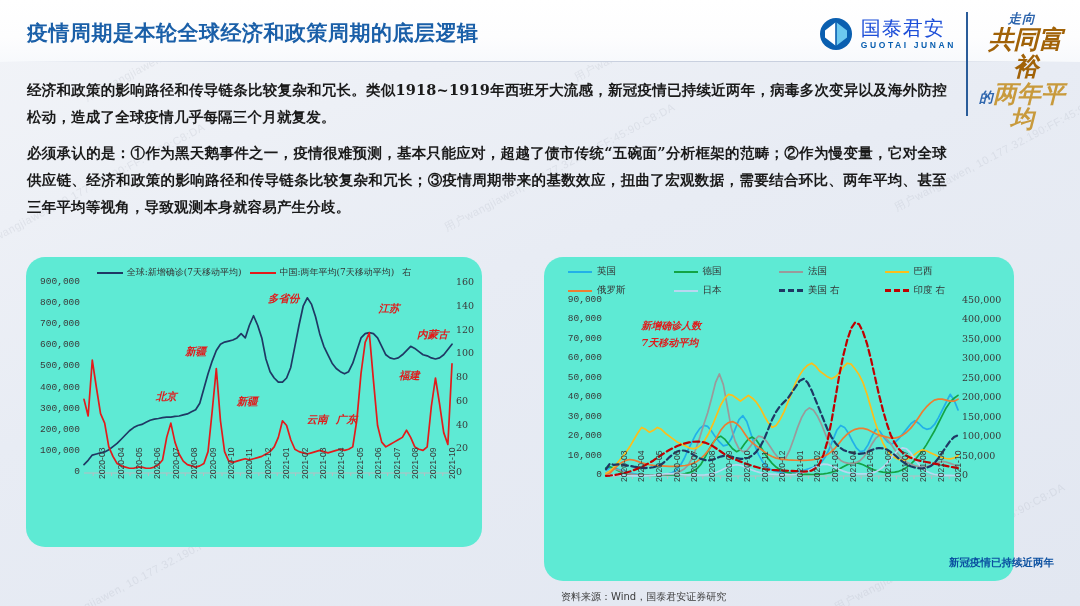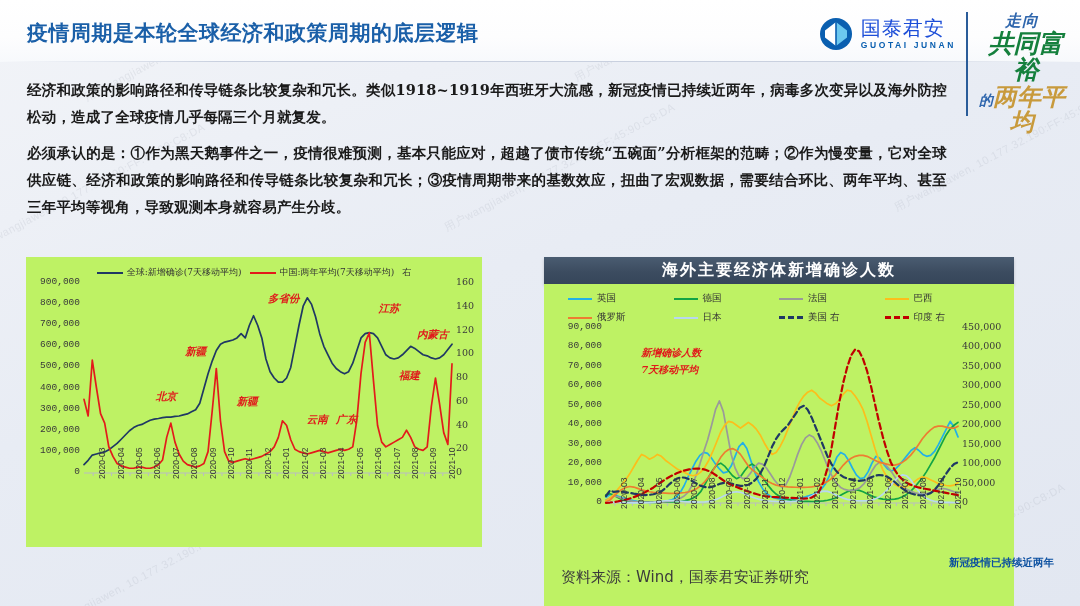--- a/index.html
+++ b/index.html
@@ -46,23 +46,23 @@
   }
   .brand-text-en {
     font-size: 8.5px; font-weight: bold; color: #0a5fb0; letter-spacing: 2.6px;
     margin-top: 3px; line-height: 1;
   }
   .brand-divider {
     position: absolute; right: 112px; top: 12px; width: 2px; height: 104px;
     background: #2a5c99;
   }
   .slogan { position: absolute; right: 8px; top: 12px; width: 100px; text-align: center; }
-  .slogan-1 { font-size: 16px; color: #2f66ad; font-weight: bold; font-style: italic;
+  .slogan-1 { font-size: 13px; color: #2f66ad; font-weight: bold; font-style: italic;
     font-family: "DejaVu Serif","Liberation Serif",serif; letter-spacing: 1px; line-height: 1.1; }
-  .slogan-2 { font-size: 25px; color: #15803d; font-weight: bold; font-style: italic;
+  .slogan-2 { font-size: 25px; color: #a16207; font-weight: bold; font-style: italic;
     font-family: "DejaVu Serif","Liberation Serif",serif; letter-spacing: 0px; line-height: 1.05; margin-top: 1px; margin-left: 8px;}
   .slogan-3 { font-size: 24px; color: #c89a3c; font-weight: bold; font-style: italic;
     font-family: "DejaVu Serif","Liberation Serif",serif; line-height: 1.05; margin-top: 1px; }
   .slogan-3 .small { font-size: 14px; color: #2f66ad; }
 
   
   .para {
     position: absolute; left: 27px; width: 920px;
     font-family: "DejaVu Serif", "Liberation Serif", serif;
     font-weight: bold; color: #1a1a1a; font-size: 14.5px; line-height: 27px;
@@ -73,21 +73,21 @@
 
   
   .panel { position: absolute; }
   .panel-head {
     height: 27px; background: linear-gradient(180deg,#4a5c71 0%, #3c4c60 55%, #36465a 100%);
     color: #ffffff; font-size: 16px; font-weight: bold; letter-spacing: 2px;
     display: flex; align-items: center; justify-content: center;
     font-family: "DejaVu Serif","Liberation Serif",serif;
     box-shadow: 0 2px 3px rgba(0,0,0,.18);
   }
-  .panel-body { background: #bef264; }
+  .panel-body { background: #5eead4; border-radius: 19px; }
 
   #panel-left  { left: 26px;  top: 257px; width: 456px; }
   #panel-right { left: 544px; top: 257px; width: 470px; }
   #panel-left .panel-body  { height: 290px; }
   #panel-right .panel-body { height: 324px; }
 
   .legend { display: flex; align-items: center; justify-content: center; gap: 8px;
     padding-top: 9px; font-size: 9px; color: #333;
     font-family: "DejaVu Serif","Liberation Serif",serif; }
   .legend .lg { display: flex; align-items: center; gap: 4px; white-space: nowrap; }
@@ -108,21 +108,21 @@
     font-family: "Liberation Sans","DejaVu Sans",sans-serif;
     transform-origin: left top; transform: rotate(-90deg); white-space: nowrap; }
 
   .anno { position: absolute; color: #e01b1b; font-size: 10.5px; font-weight: bold;
     font-style: italic; font-family: "DejaVu Serif","Liberation Serif",serif; white-space: nowrap; }
   .anno-red-block { position: absolute; color: #e01b1b; font-size: 10px; font-weight: bold;
     font-style: italic; font-family: "DejaVu Serif","Liberation Serif",serif;
     line-height: 14px; white-space: nowrap; }
 
   
-  .src { position: absolute; left: 561px; top: 568px; font-size: 15px; color: #3b3b3b;
+  .src { position: absolute; left: 561px; top: 590px; font-size: 10px; color: #3b3b3b;
     font-family: "DejaVu Sans","Liberation Sans",sans-serif; }
   .disclaimer { position: absolute; right: 26px; top: 556px; font-size: 10.5px; color: #0a4fa0;
     font-weight: bold; font-family: "DejaVu Sans","Liberation Sans",sans-serif; }
 </style>
 </head>
 <body>
 
 <div class="wm" style="left:70px;  top:30px;">用户wangjiawen, 10.177.32.190:FF:45:90:C8:DA</div>
 <div class="wm" style="left:560px; top:10px;">用户wangjiawen, 10.177.32.190:FF:45:90:C8:DA</div>
 <div class="wm" style="left:-40px; top:180px;">用户wangjiawen, 10.177.32.190:FF:45:90:C8:DA</div>
@@ -199,21 +199,20 @@
           <line x1="380" y1="194" x2="380" y2="197" stroke="#b9bcc2" stroke-width="1"></line>
           <line x1="398.4" y1="194" x2="398.4" y2="197" stroke="#b9bcc2" stroke-width="1"></line>
           <line x1="416.8" y1="194" x2="416.8" y2="197" stroke="#b9bcc2" stroke-width="1"></line>
           <path d="M58.00,185.56 L62.13,181.33 L66.27,176.06 L70.40,175.00 L74.54,173.94 L78.67,172.89 L82.81,170.78 L86.94,167.61 L91.08,164.44 L95.21,160.22 L99.35,156.00 L103.48,151.78 L107.62,148.61 L111.75,146.50 L115.89,145.44 L120.02,143.33 L124.16,141.22 L128.29,140.17 L132.43,139.53 L136.56,138.69 L140.70,138.06 L144.83,138.06 L148.97,137.42 L153.10,137.00 L157.24,135.94 L161.37,134.89 L165.51,132.78 L169.64,130.67 L173.78,124.33 L177.91,109.56 L182.04,94.78 L186.18,82.11 L190.31,71.56 L194.45,65.22 L198.58,63.11 L202.72,62.06 L206.85,61.00 L210.99,58.89 L215.12,54.67 L219.26,58.89 L223.39,46.22 L227.53,36.72 L231.66,46.22 L235.80,58.89 L239.93,80.00 L244.07,92.67 L248.20,99.00 L252.34,103.22 L256.47,103.22 L260.61,99.00 L264.74,88.44 L268.88,67.33 L273.01,46.22 L277.15,27.22 L281.28,18.78 L285.42,25.11 L289.55,37.78 L293.69,54.67 L297.82,67.33 L301.96,75.78 L306.09,84.22 L310.22,89.50 L314.36,92.67 L318.49,94.78 L322.63,92.67 L326.76,84.22 L330.90,71.56 L335.03,58.89 L339.17,54.67 L343.30,53.61 L347.44,54.67 L351.57,58.89 L355.71,67.33 L359.84,75.78 L363.98,78.94 L368.11,80.00 L372.25,78.94 L376.38,75.78 L380.52,71.56 L384.65,67.33 L388.79,69.44 L392.92,72.61 L397.06,75.78 L401.19,76.83 L405.33,78.94 L409.46,80.00 L413.60,78.94 L417.73,75.78 L421.87,70.50 L426.00,65.22 " fill="none" stroke="#1f3864" stroke-width="1.7" stroke-linejoin="round" stroke-linecap="round"></path>
           <path d="M58.00,120.38 L62.13,137.00 L66.27,81.19 L70.40,108.50 L74.54,134.63 L78.67,144.13 L82.81,167.88 L86.94,177.38 L91.08,184.50 L95.21,186.88 L99.35,188.06 L103.48,189.25 L107.62,189.25 L111.75,188.06 L115.89,188.06 L120.02,189.25 L124.16,189.25 L128.29,188.06 L132.43,185.69 L136.56,180.94 L140.70,158.38 L144.83,144.13 L148.97,163.13 L153.10,175.00 L157.24,182.13 L161.37,185.69 L165.51,186.88 L169.64,188.06 L173.78,186.88 L177.91,184.50 L182.04,172.63 L186.18,132.25 L190.31,89.50 L194.45,141.75 L198.58,172.63 L202.72,182.13 L206.85,183.31 L210.99,182.13 L215.12,180.94 L219.26,179.75 L223.39,180.94 L227.53,179.75 L231.66,178.56 L235.80,177.38 L239.93,175.00 L244.07,172.63 L248.20,167.88 L252.34,158.38 L256.47,141.75 L260.61,146.50 L264.74,160.75 L268.88,170.25 L273.01,172.63 L277.15,173.81 L281.28,175.00 L285.42,173.81 L289.55,172.63 L293.69,171.44 L297.82,172.63 L301.96,173.81 L306.09,172.63 L310.22,171.44 L314.36,170.25 L318.49,171.44 L322.63,170.25 L326.76,167.88 L330.90,140.56 L335.03,94.25 L339.17,63.38 L343.30,53.88 L347.44,101.38 L351.57,146.50 L355.71,163.13 L359.84,167.88 L363.98,165.50 L368.11,163.13 L372.25,160.75 L376.38,158.38 L380.52,151.25 L384.65,158.38 L388.79,167.88 L392.92,170.25 L397.06,171.44 L401.19,167.88 L405.33,127.50 L409.46,99.00 L413.60,125.13 L417.73,153.63 L421.87,165.50 L426.00,84.75 " fill="none" stroke="#e21b1b" stroke-width="1.7" stroke-linejoin="round" stroke-linecap="round"></path>
         </svg><div class="axis-lab l" style="right: 402px; top: 187px;">0</div><div class="axis-lab l" style="right: 402px; top: 165.889px;">100,000</div><div class="axis-lab l" style="right: 402px; top: 144.778px;">200,000</div><div class="axis-lab l" style="right: 402px; top: 123.667px;">300,000</div><div class="axis-lab l" style="right: 402px; top: 102.556px;">400,000</div><div class="axis-lab l" style="right: 402px; top: 81.4444px;">500,000</div><div class="axis-lab l" style="right: 402px; top: 60.3333px;">600,000</div><div class="axis-lab l" style="right: 402px; top: 39.2222px;">700,000</div><div class="axis-lab l" style="right: 402px; top: 18.1111px;">800,000</div><div class="axis-lab l" style="right: 402px; top: -3px;">900,000</div><div class="axis-lab" style="left: 430px; top: 187px;">0</div><div class="axis-lab" style="left: 430px; top: 163.25px;">20</div><div class="axis-lab" style="left: 430px; top: 139.5px;">40</div><div class="axis-lab" style="left: 430px; top: 115.75px;">60</div><div class="axis-lab" style="left: 430px; top: 92px;">80</div><div class="axis-lab" style="left: 430px; top: 68.25px;">100</div><div class="axis-lab" style="left: 430px; top: 44.5px;">120</div><div class="axis-lab" style="left: 430px; top: 20.75px;">140</div><div class="axis-lab" style="left: 430px; top: -3px;">160</div><div class="xlab" style="left: 71.2px; top: 200px;">2020-03</div><div class="xlab" style="left: 89.6px; top: 200px;">2020-04</div><div class="xlab" style="left: 108px; top: 200px;">2020-05</div><div class="xlab" style="left: 126.4px; top: 200px;">2020-06</div><div class="xlab" style="left: 144.8px; top: 200px;">2020-07</div><div class="xlab" style="left: 163.2px; top: 200px;">2020-08</div><div class="xlab" style="left: 181.6px; top: 200px;">2020-09</div><div class="xlab" style="left: 200px; top: 200px;">2020-10</div><div class="xlab" style="left: 218.4px; top: 200px;">2020-11</div><div class="xlab" style="left: 236.8px; top: 200px;">2020-12</div><div class="xlab" style="left: 255.2px; top: 200px;">2021-01</div><div class="xlab" style="left: 273.6px; top: 200px;">2021-02</div><div class="xlab" style="left: 292px; top: 200px;">2021-03</div><div class="xlab" style="left: 310.4px; top: 200px;">2021-04</div><div class="xlab" style="left: 328.8px; top: 200px;">2021-05</div><div class="xlab" style="left: 347.2px; top: 200px;">2021-06</div><div class="xlab" style="left: 365.6px; top: 200px;">2021-07</div><div class="xlab" style="left: 384px; top: 200px;">2021-08</div><div class="xlab" style="left: 402.4px; top: 200px;">2021-09</div><div class="xlab" style="left: 420.8px; top: 200px;">2021-10</div><div class="anno" style="left: 129.76px; top: 111.35px;">北京</div><div class="anno" style="left: 159.2px; top: 65.75px;">新疆</div><div class="anno" style="left: 210.72px; top: 116.1px;">新疆</div><div class="anno" style="left: 242px; top: 12.55px;">多省份</div><div class="anno" style="left: 352.4px; top: 23px;">江苏</div><div class="anno" style="left: 391.04px; top: 48.65px;">内蒙古</div><div class="anno" style="left: 372.64px; top: 90.45px;">福建</div><div class="anno" style="left: 280.64px; top: 134.15px;">云南</div><div class="anno" style="left: 310.08px; top: 134.15px;">广东</div></div>
   </div>
 </div>
 
 <div class="panel" id="panel-right">
-  <div class="panel-head">海外主要经济体新增确诊人数</div>
   <div class="panel-body">
     <div class="legend-grid" id="legend-right">
         <span class="lg">
           <span class="swatch" style="border-top-color: rgb(34, 176, 232);"></span>
           <span>英国</span>
         </span>
         <span class="lg">
           <span class="swatch" style="border-top-color: rgb(18, 164, 69);"></span>
           <span>德国</span>
         </span>

